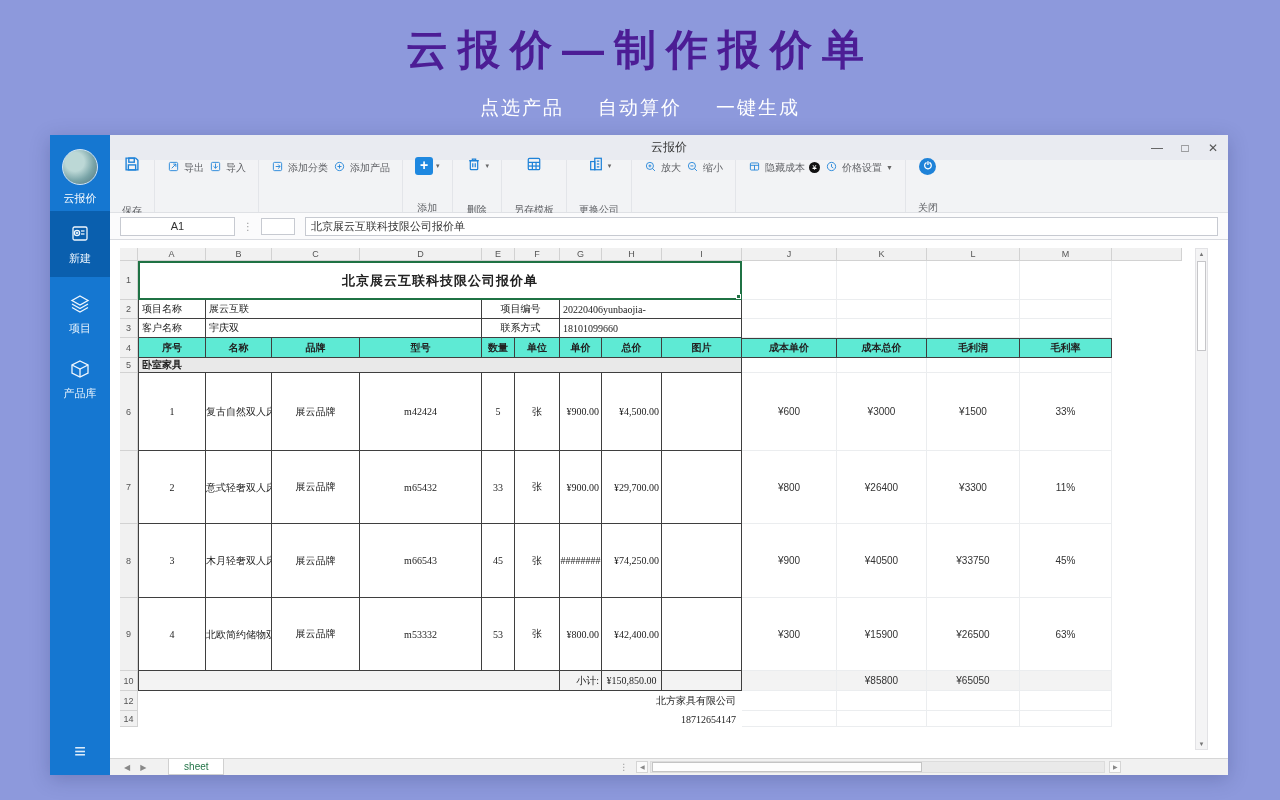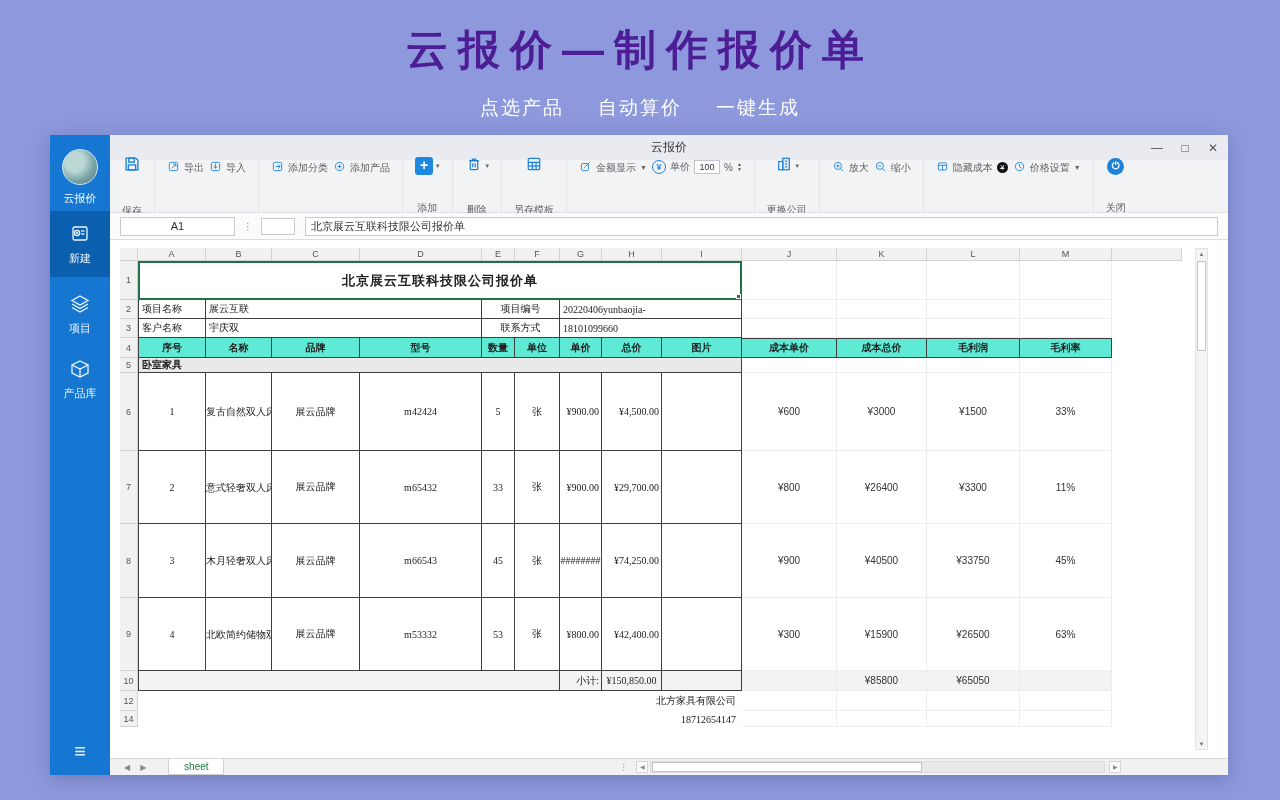--- a/index.html
+++ b/index.html
@@ -283,42 +283,20 @@
           <span>
             <svg width="18" height="18" viewBox="0 0 22 22">
                 <rect x="4" y="4" width="14" height="14" rx="1.5"></rect>
                 <line x1="4" y1="9" x2="18" y2="9"></line>
                 <line x1="4" y1="13.5" x2="18" y2="13.5"></line>
                 <line x1="9" y1="9" x2="9" y2="18"></line>
                 <line x1="13.5" y1="9" x2="13.5" y2="18"></line>
               </svg>
           </span>
           <span class="lbl">另存模板</span>
-        </div>
-      </div>
-      <div class="tgroup stack">
-        <div class="trow">
-          <span>
-            <svg width="13" height="13" viewBox="0 0 22 22">
-                <rect x="4" y="6" width="12" height="12" rx="2"></rect>
-                <path d="M9 13 L18 4"></path>
-              </svg>
-          </span>
-          <span>金额显示</span>
-          <span class="caret">▼</span>
-        </div>
-        <div class="trow">
-          <span class="yenbadge">¥</span>
-          <span>单价</span>
-          <span class="pricebox">100</span>
-          <span>%</span>
-          <span class="spin">
-            <span>▲</span>
-            <span>▼</span>
-          </span>
         </div>
       </div>
       <div class="tgroup">
         <div class="tbig">
           <div style="display:flex;align-items:center;gap:3px;">
             <span>
               <svg width="18" height="18" viewBox="0 0 22 22">
                   <rect x="4.5" y="8" width="5" height="10"></rect>
                   <rect x="9.5" y="4" width="8" height="14"></rect>
                   <line x1="12" y1="7.5" x2="15" y2="7.5"></line>

